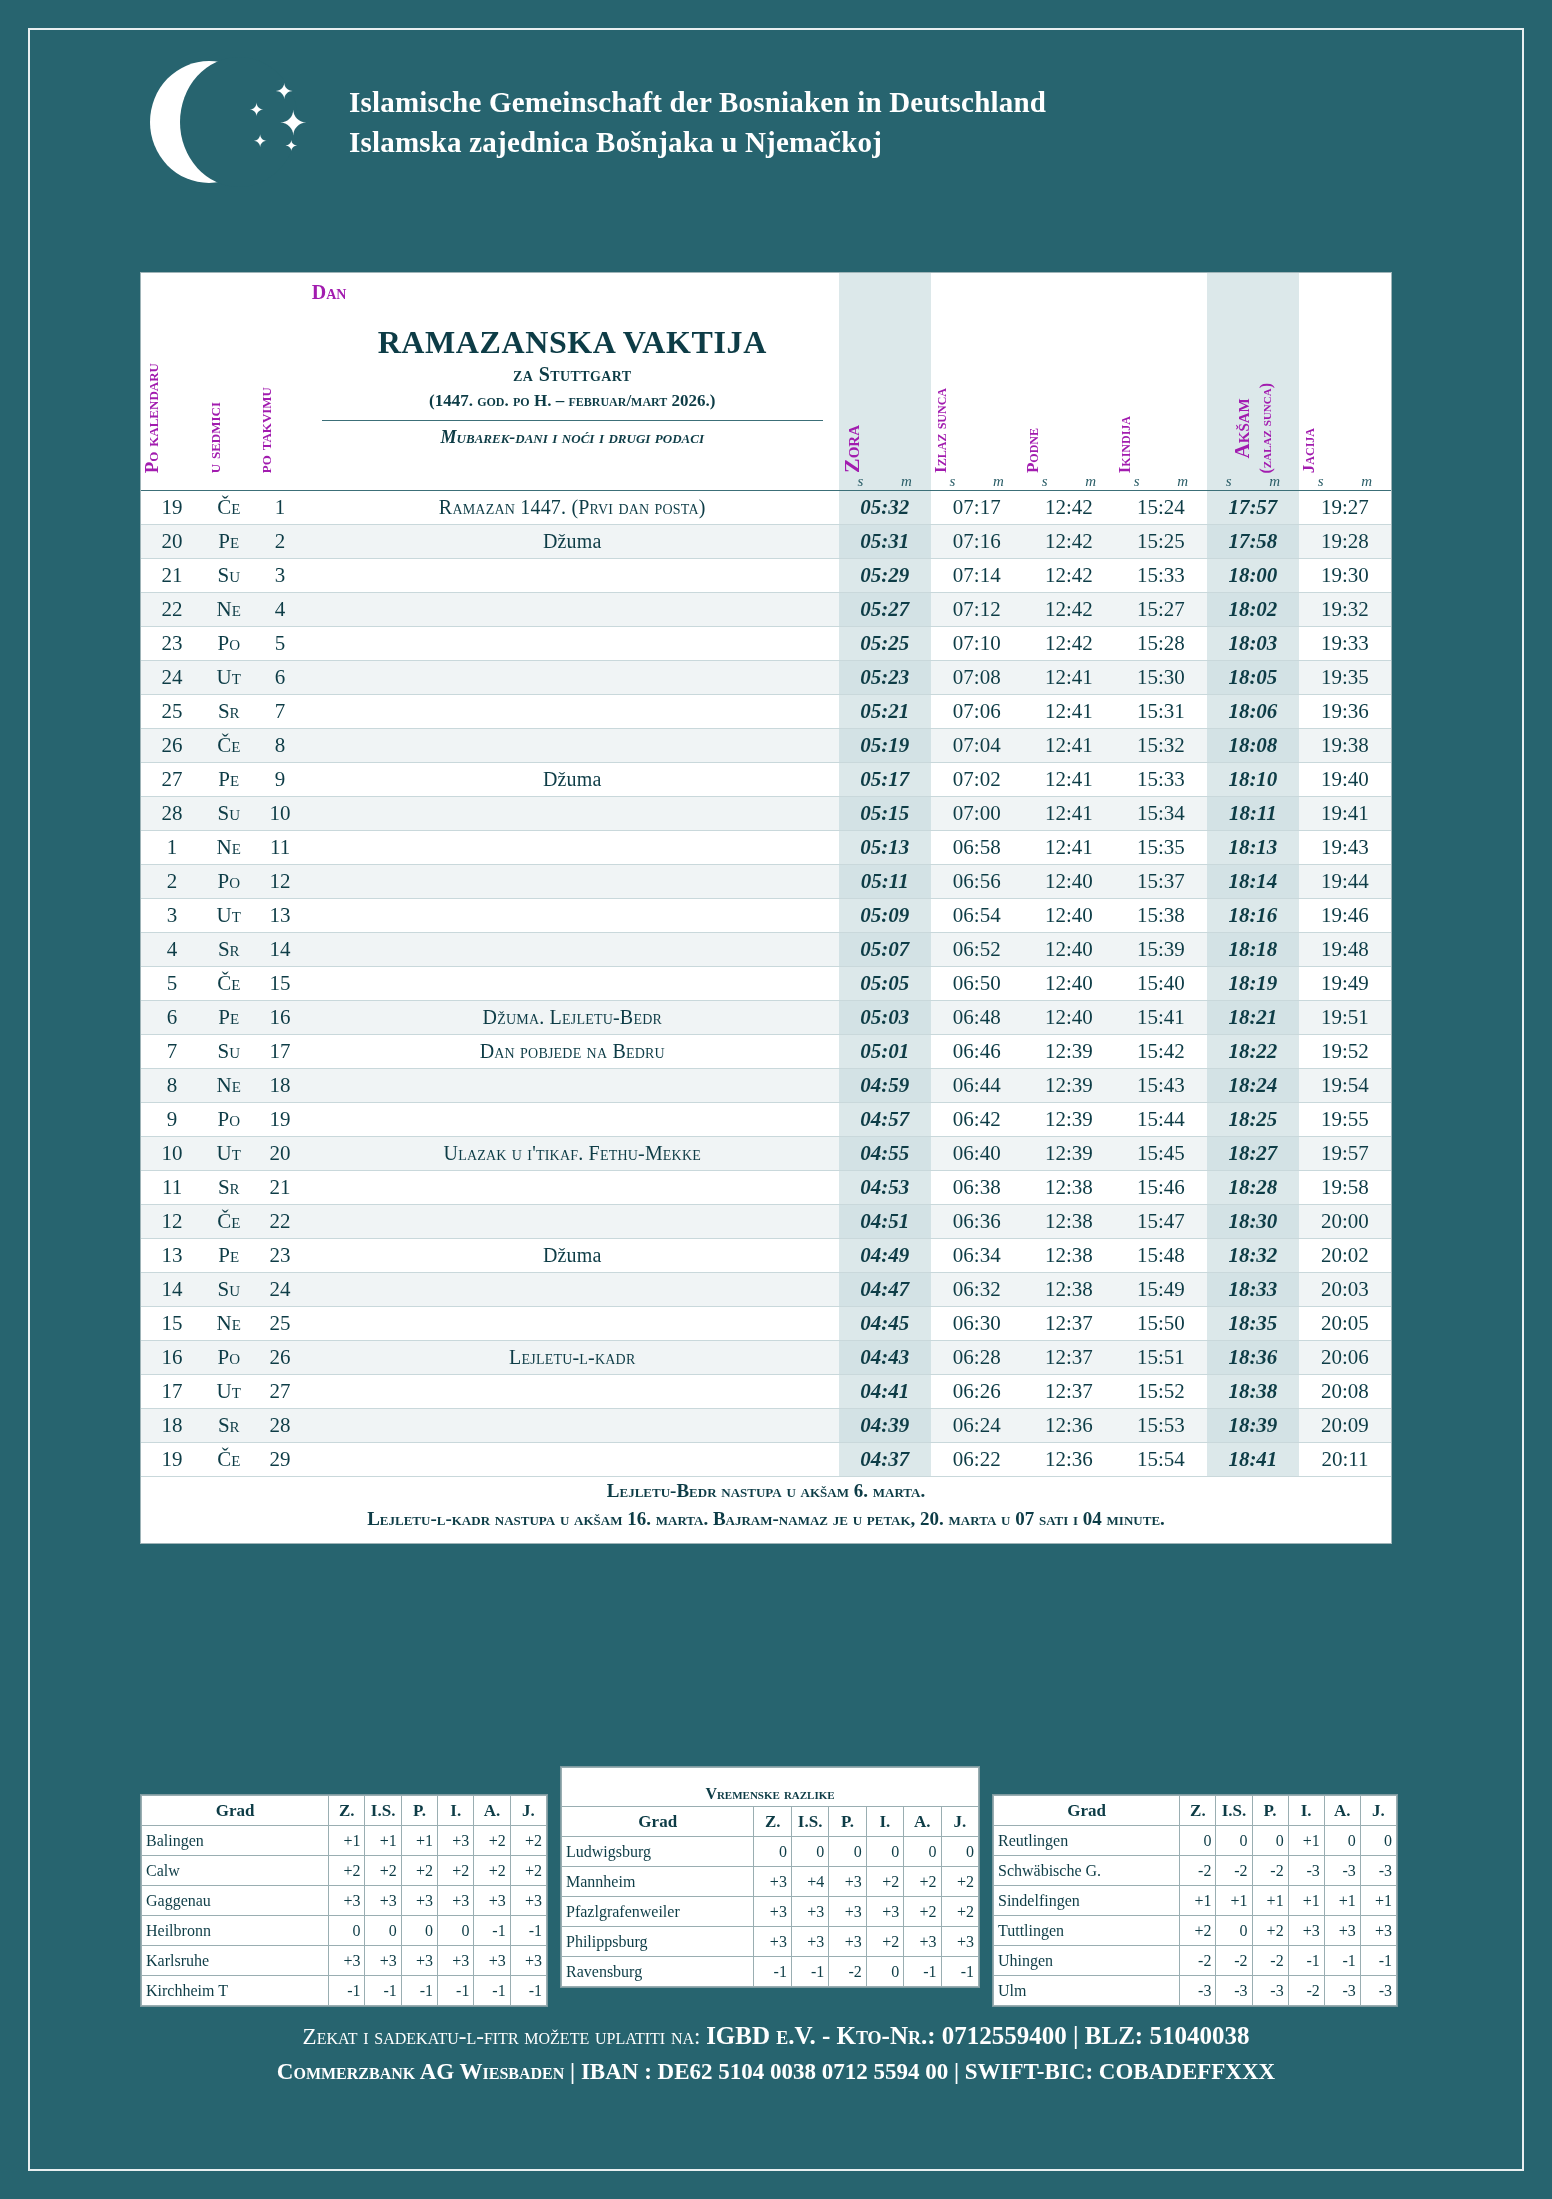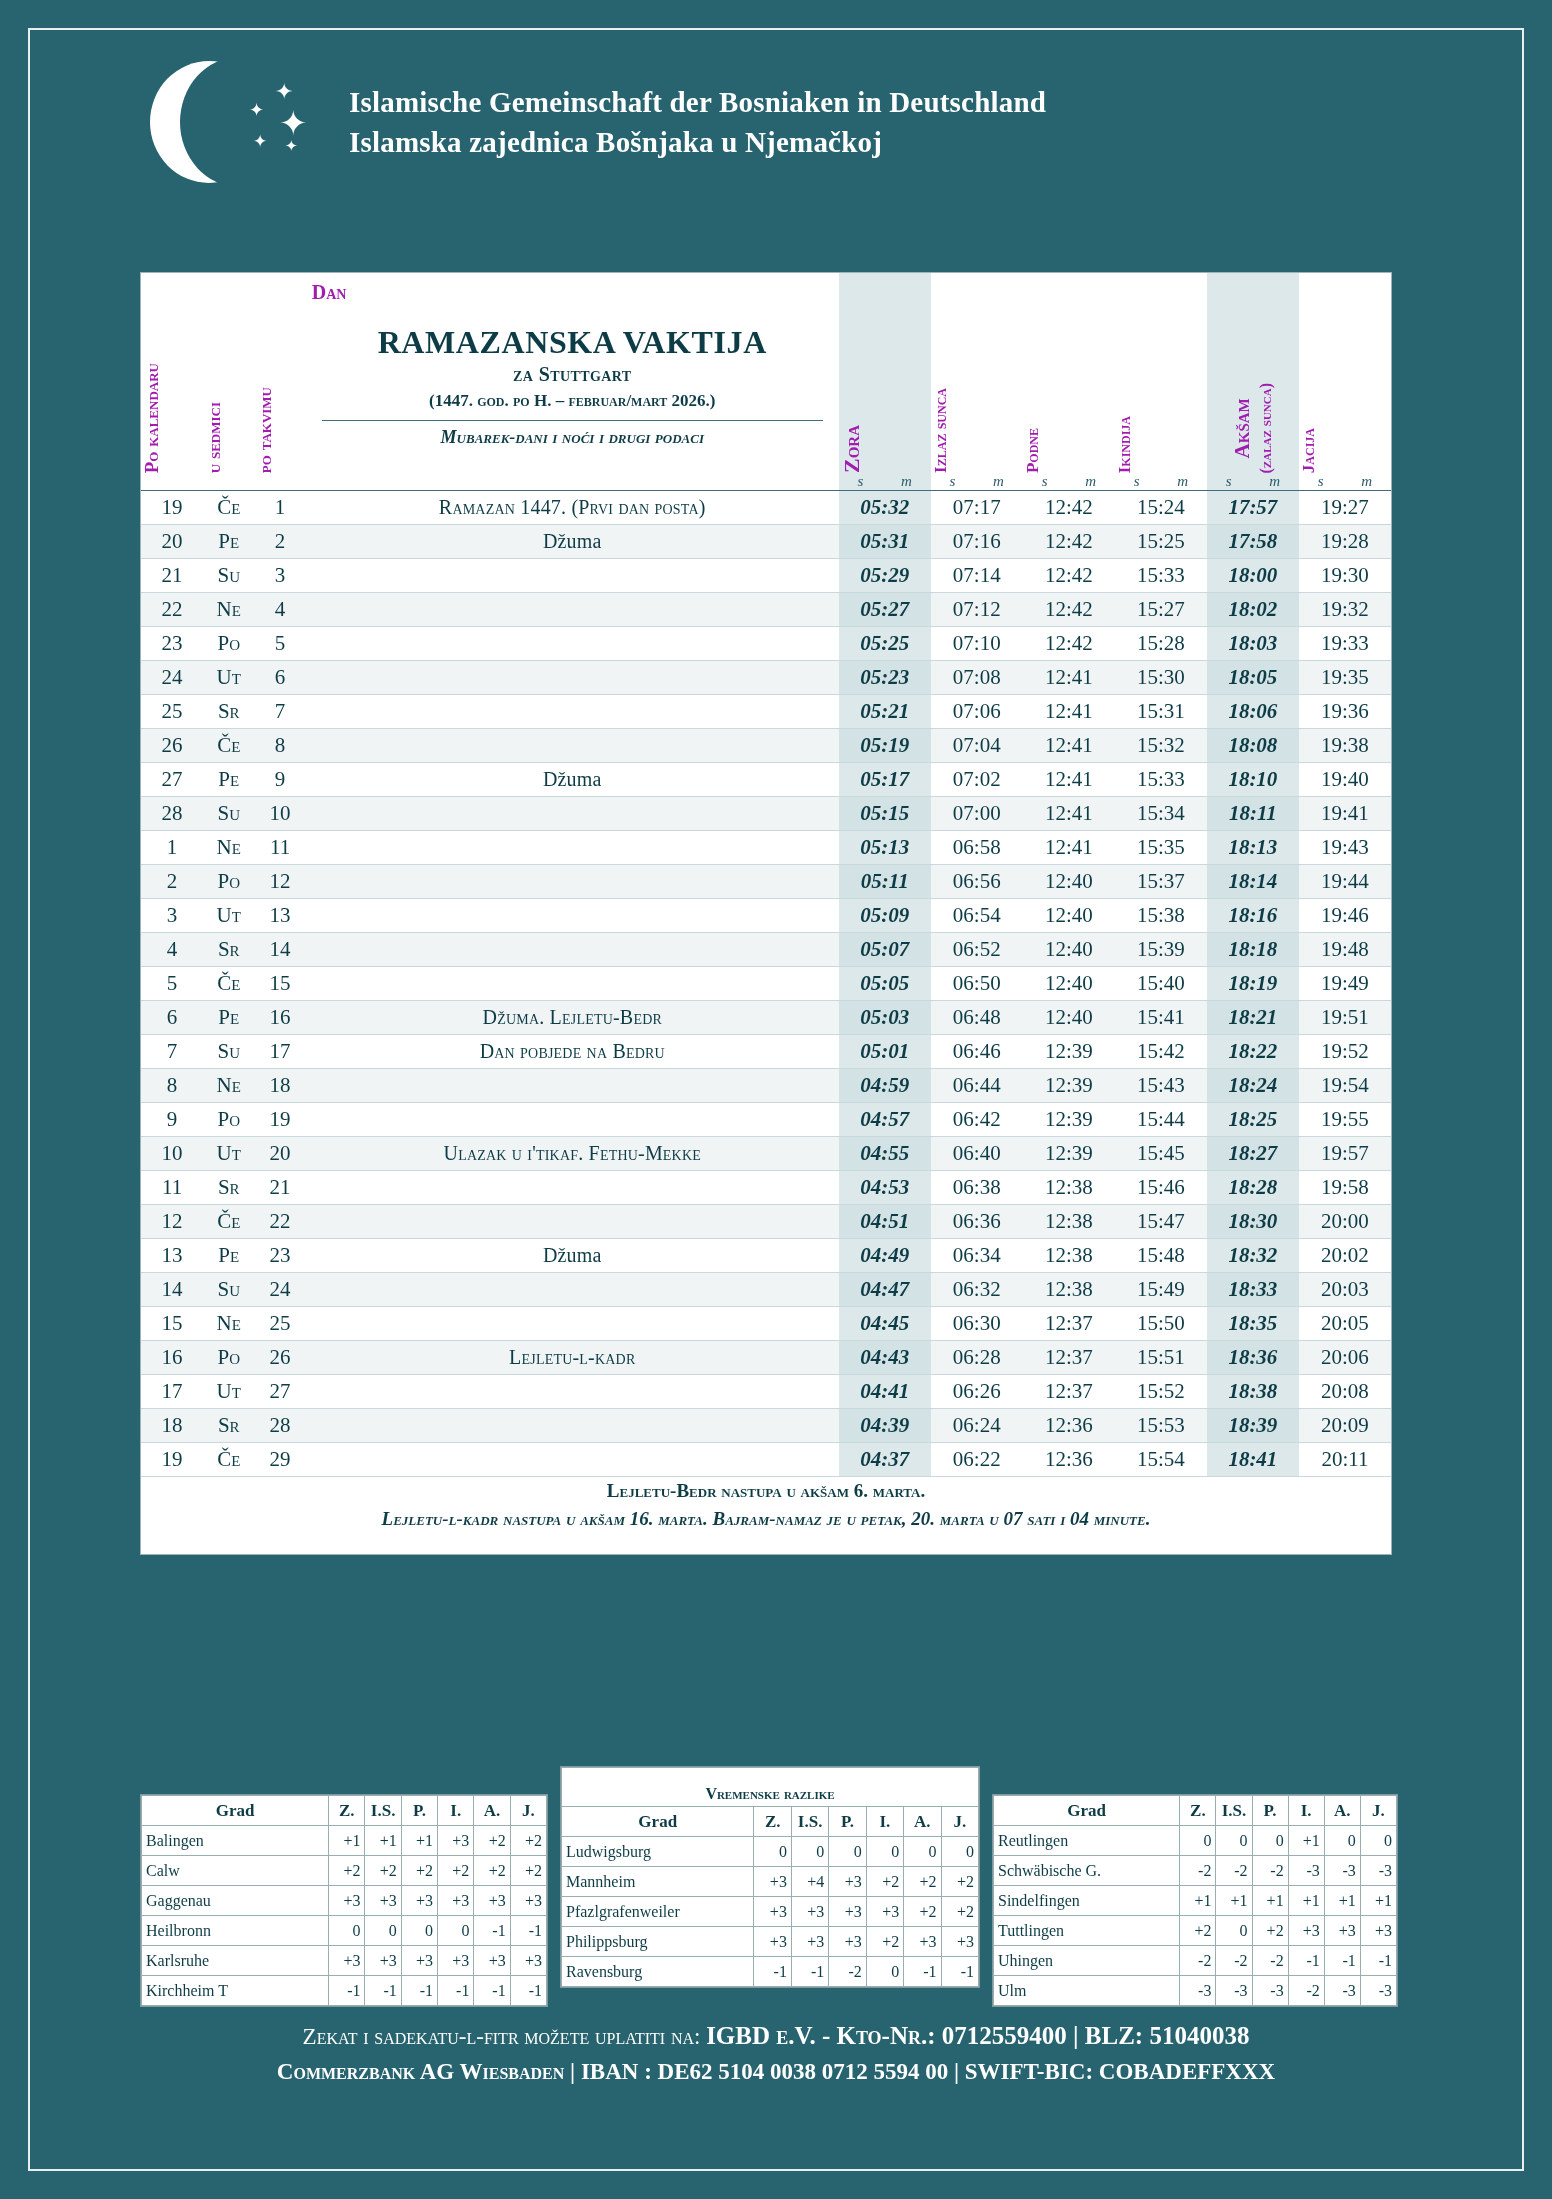--- a/index.html
+++ b/index.html
@@ -107,21 +107,21 @@
   tr.drow td.zora{ background:#dce8ea; font-weight:bold; font-style:italic;margin-top:48px; }
   tr.drow td.aksam{ background:#dce8ea; font-weight:bold; font-style:italic; }
   tr.alt td{ background:#f0f4f5; }
   tr.alt td.zora, tr.alt td.aksam{ background:#d3e2e5; }
 
   .footnote{
     border-top:1.5px solid #3c6f78;
     text-align:center; font-variant:small-caps; font-size:19px; font-weight:bold;
     padding:7px 0 4px 0; line-height:1.45;
   }
-  .footnote .l2{ padding-bottom:22px;font-style:italic; }
+  .footnote .l2{ padding-bottom:11px; }
 
   
   .bajram{
     position:absolute; left:150px; top:1718px; width:1260px;
     color:#ffffff; font-size:25px; font-variant:small-caps; white-space:nowrap;
   }
   .bajram b{ font-weight:bold; font-size:26px; }
 
   
   .bt-zone{ position:absolute; left:140px; top:1766px; width:1258px; height:225px; }

